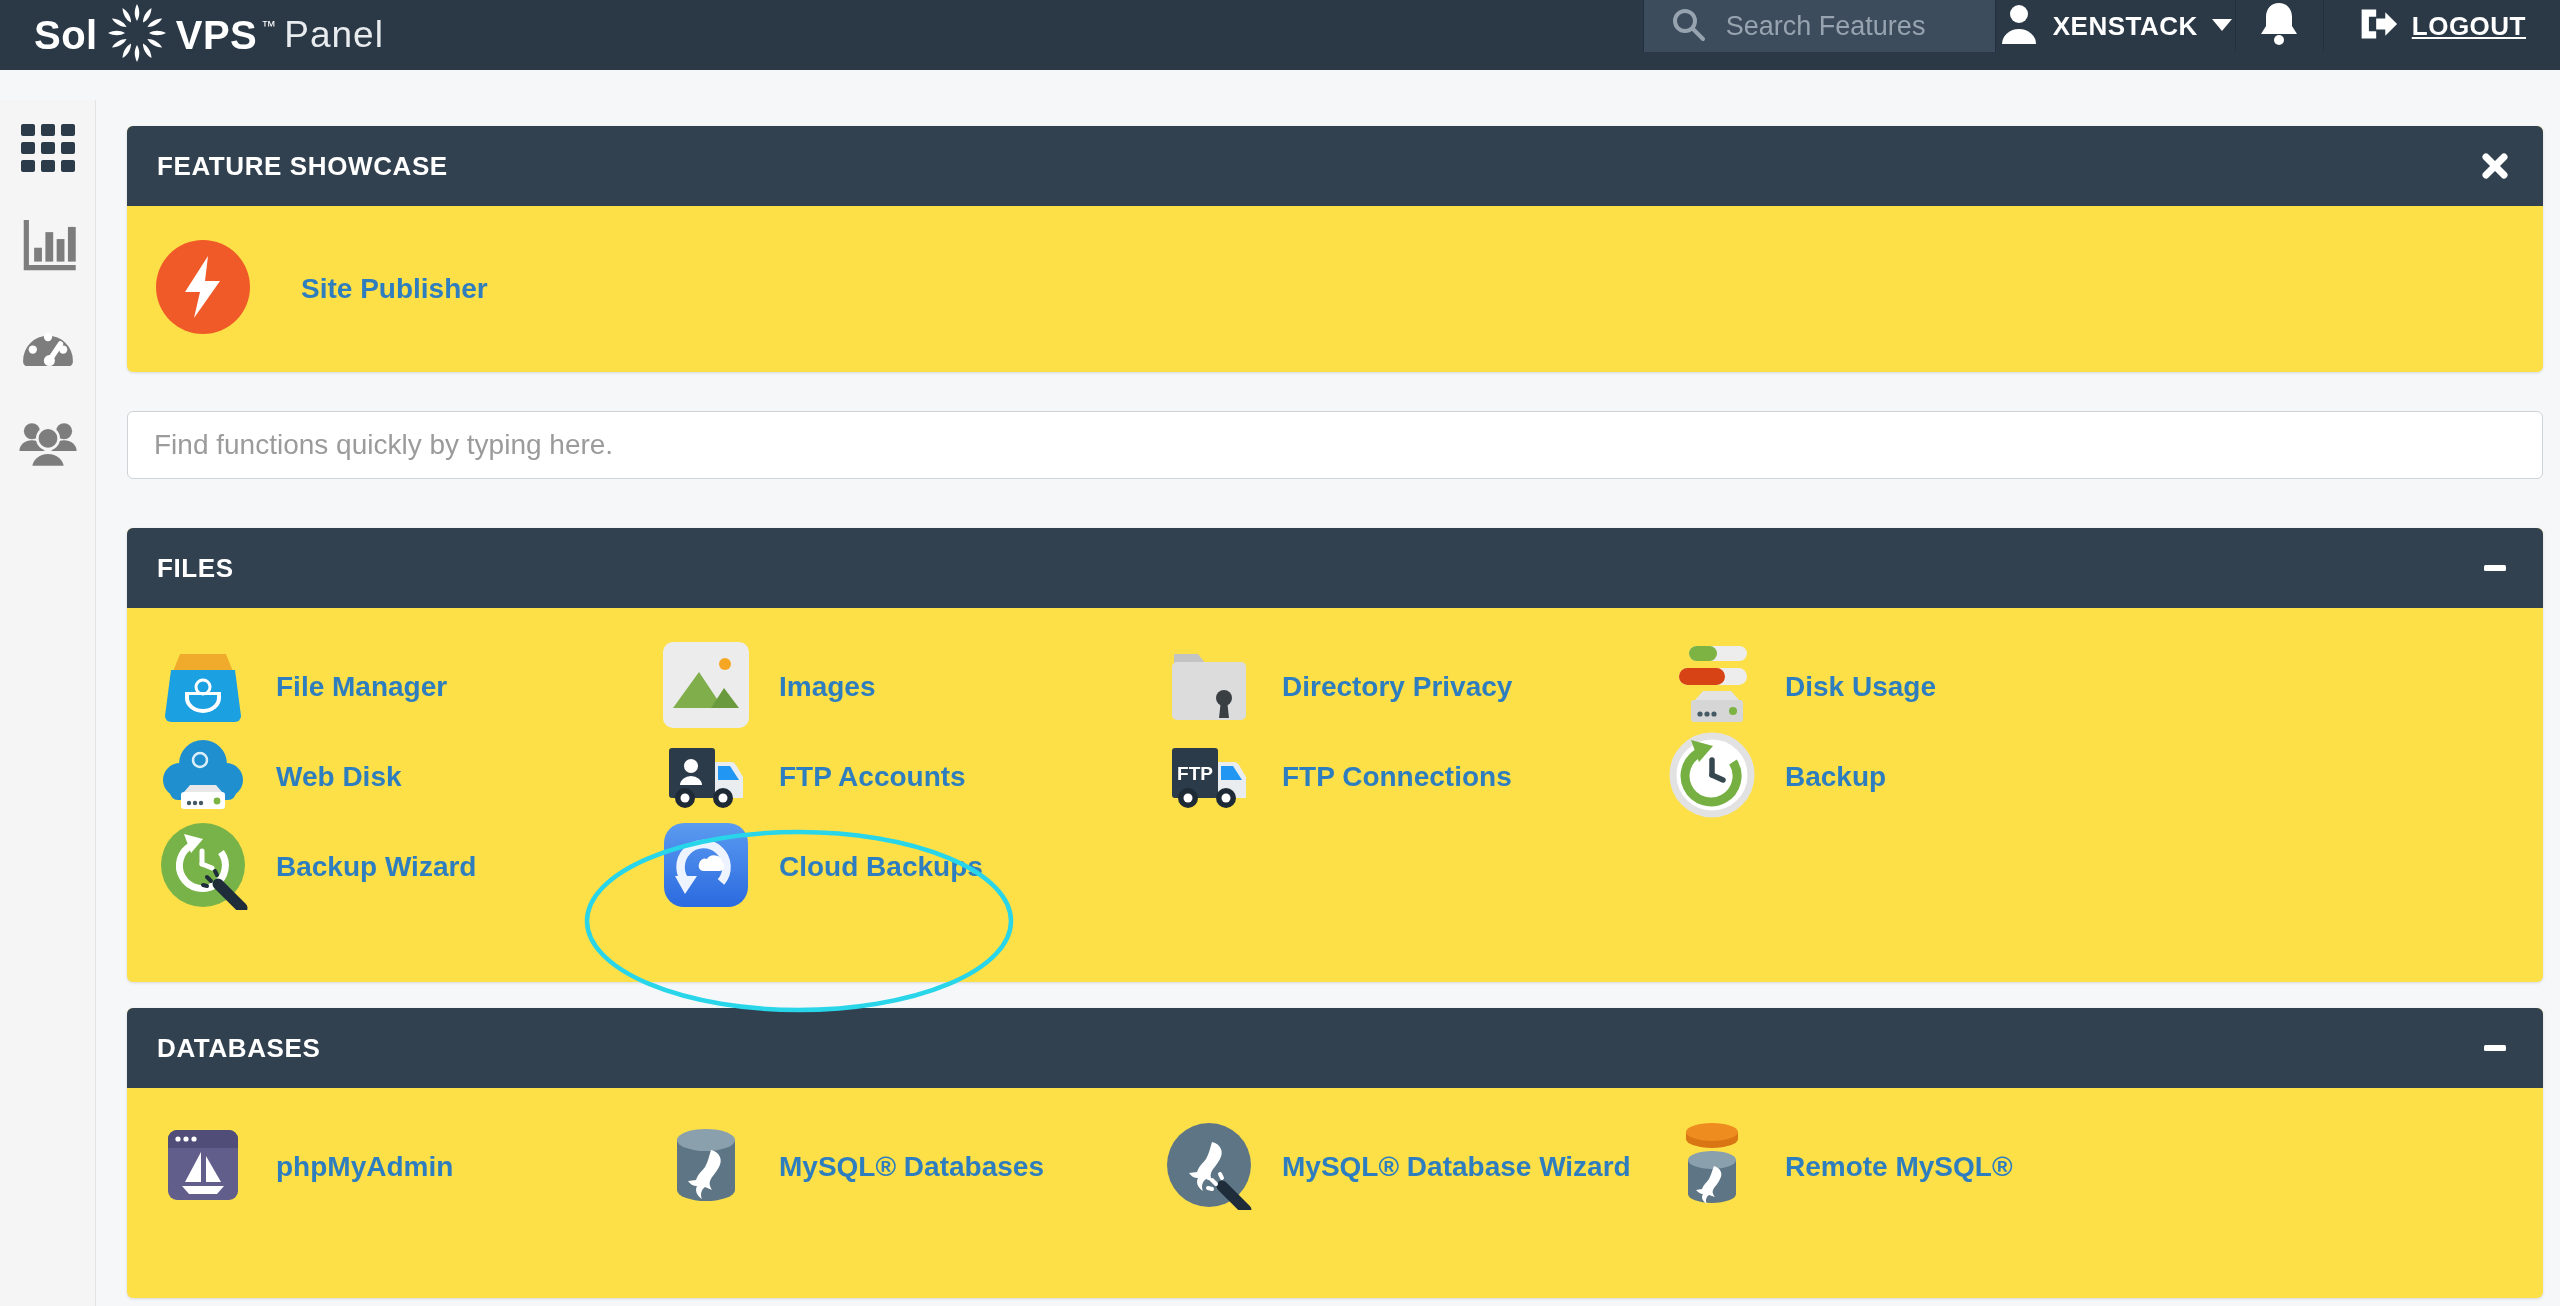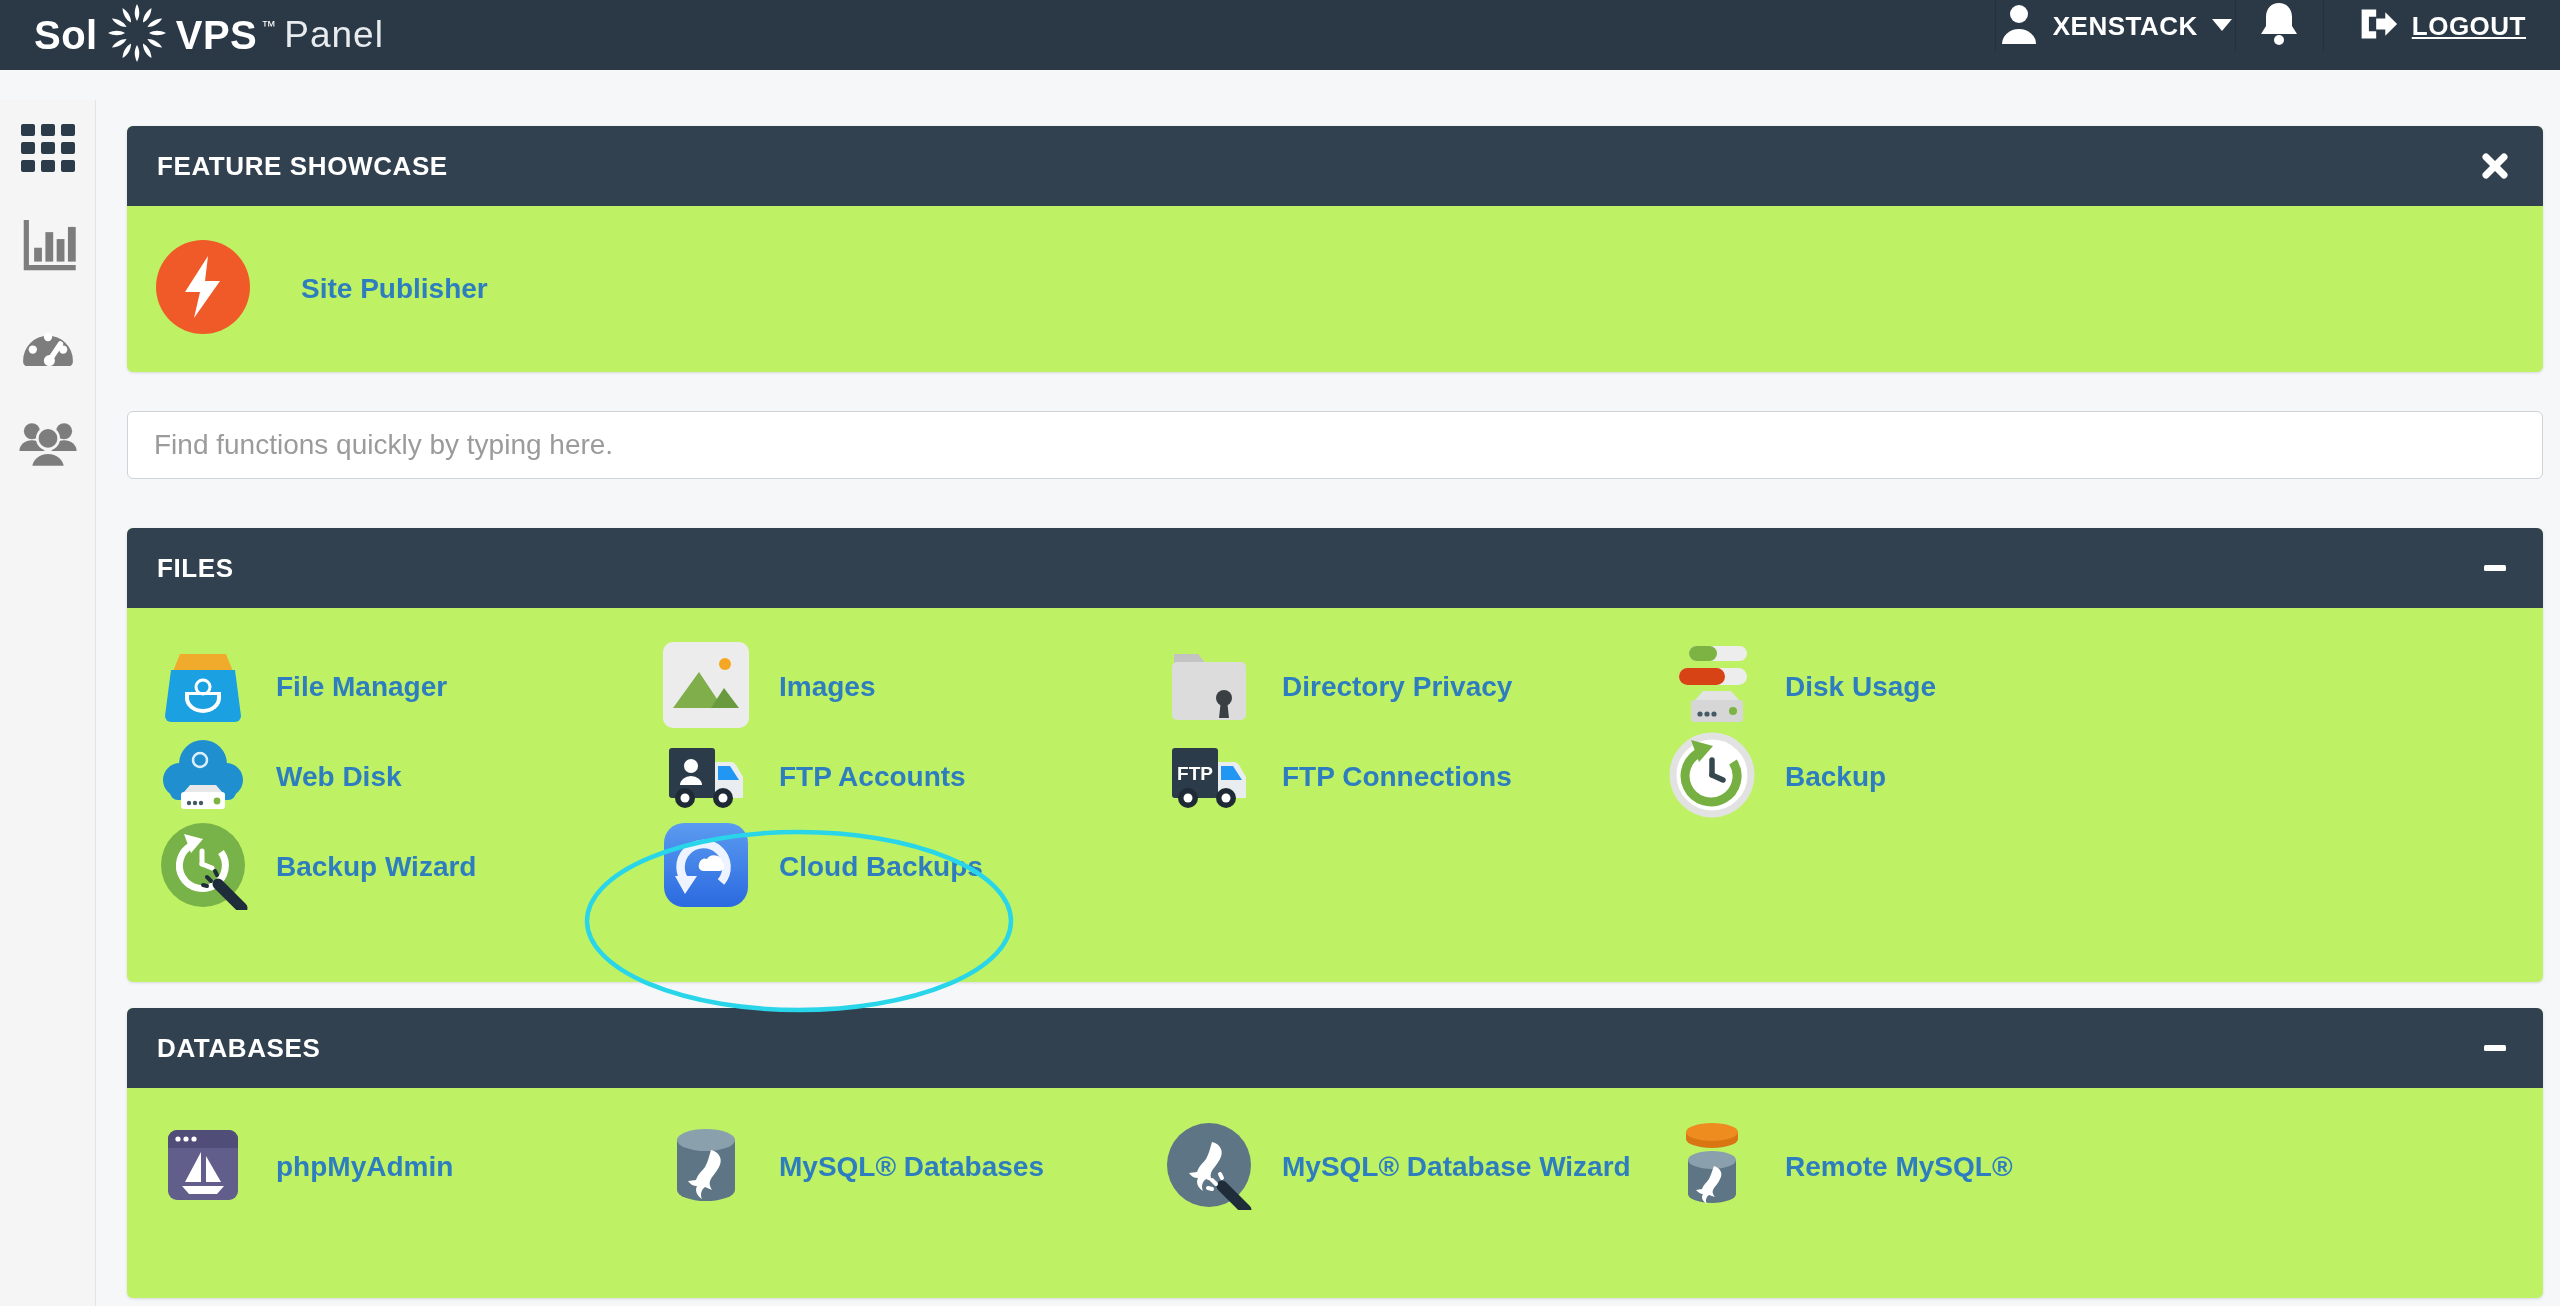--- a/index.html
+++ b/index.html
@@ -49,21 +49,21 @@
     z-index:5;
   }
   .side-item { width:56px; height:52px; display:flex; align-items:center; justify-content:center; cursor:pointer; }
 
   
   .main {
     position:absolute; left:96px; top:100px; right:0; bottom:0;
     padding:26px 17px 0 31px;
   }
   .card {
-    background:#bef264; border-radius:6px;
+    background:#fde047; border-radius:6px;
     box-shadow:0 1px 3px rgba(0,0,0,0.12);
   }
   .card-header {
     height:80px; background:#32414f; border-radius:6px 6px 0 0;
     display:flex; align-items:center; padding:0 30px;
   }
   .card-title {
     color:#fff; font-size:26px; font-weight:bold; letter-spacing:0.6px;
   }
   .header-btn {
@@ -126,20 +126,29 @@
           <use href="#petal" transform="rotate(330 33 33)"></use>
         </g>
       </svg>
     </span>
     <span class="vps">VPS</span>
     <span class="tm">™</span>
     <span class="panel">Panel</span>
   </div>
 
   <div class="nav-right">
+    <div class="nav-search">
+      <span>
+        <svg width="40" height="40" viewBox="0 0 40 40" fill="none" stroke="#97a4b0" stroke-width="4">
+          <circle cx="17" cy="17" r="10"></circle>
+            <line x1="25" y1="25" x2="35" y2="35" stroke-linecap="round"></line>
+        </svg>
+      </span>
+      <input type="text" placeholder="Search Features" style="">
+    </div>
 
     <div class="nav-seg nav-user">
       <span>
         <svg width="40" height="44" viewBox="0 0 40 44" fill="#fff">
           <circle cx="20" cy="12" r="9"></circle>
             <path d="M3 42 a17 15 0 0 1 34 0 Z"></path>
         </svg>
       </span>
       <span class="uname">XENSTACK</span>
       <span>

